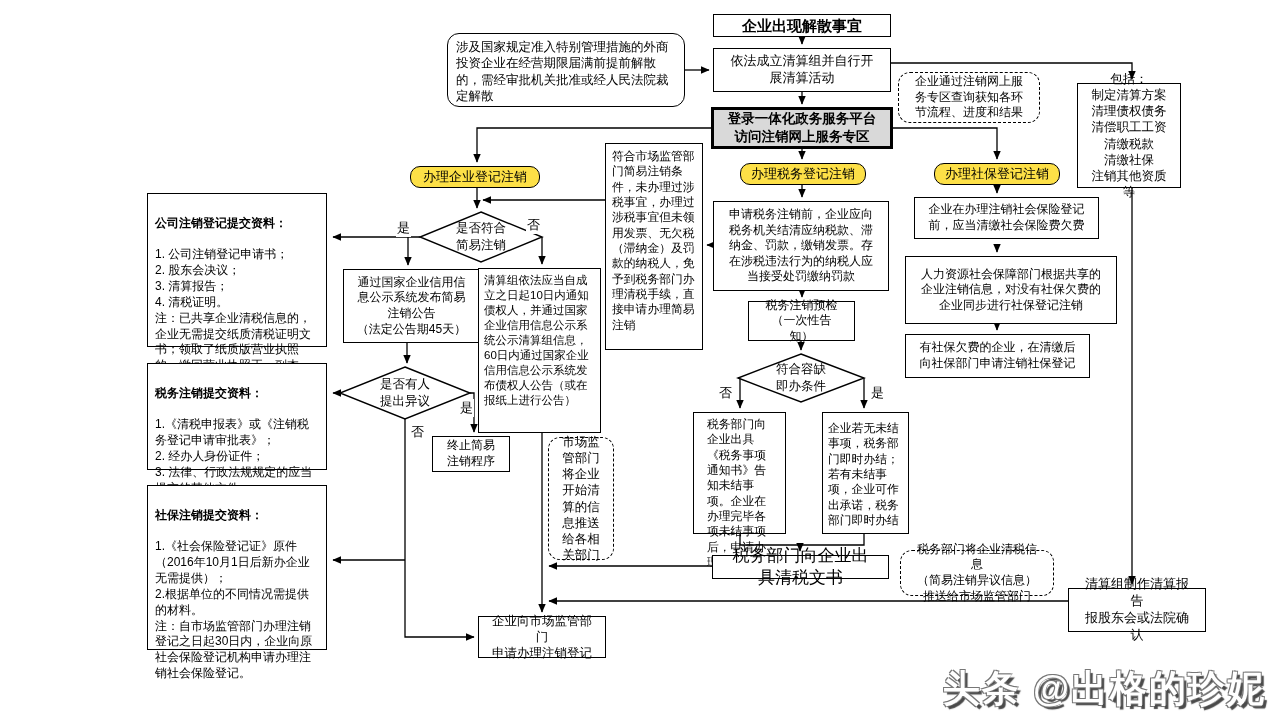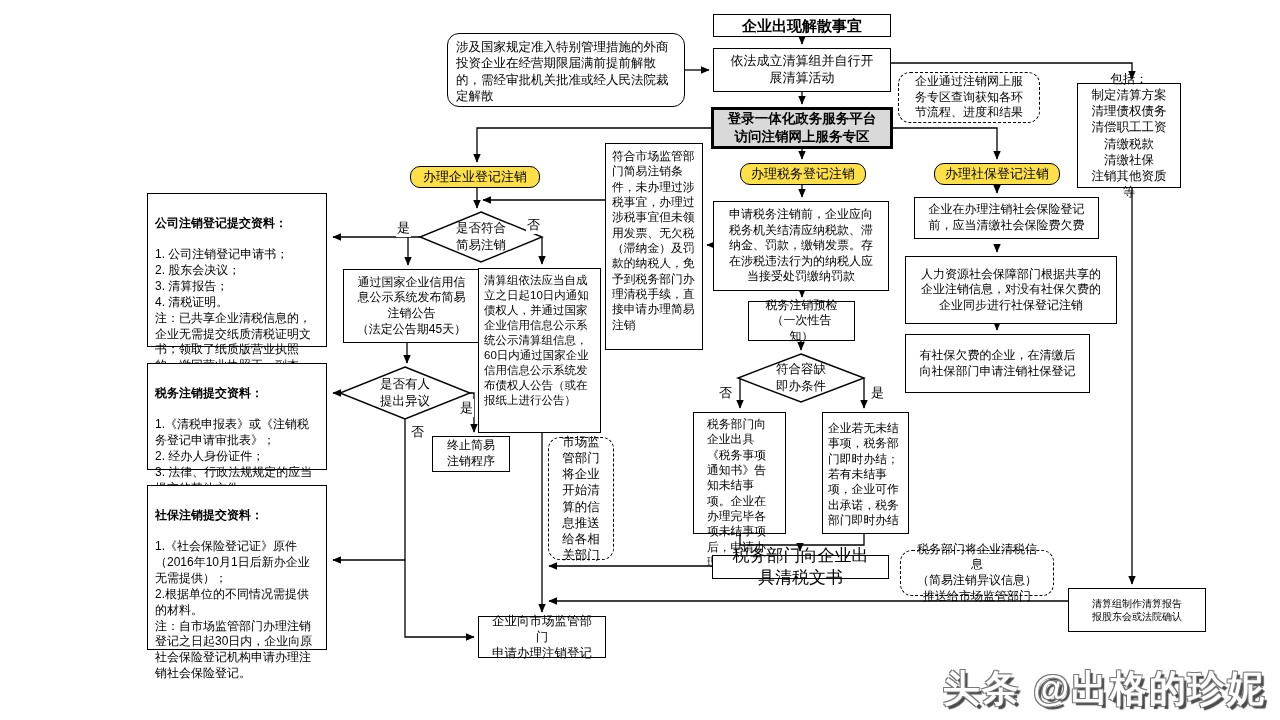--- a/index.html
+++ b/index.html
@@ -134,23 +134,23 @@
   <div class="box para" style="left:693px;top:412px;width:93px;height:122px;font-size:11.8px;padding:4px 13px;">税务部门向企业出具《税务事项通知书》告知未结事项。企业在办理完毕各项未结事项后，申请办理税务注销</div>
   <div class="box para" style="left:822px;top:412px;width:87px;height:122px;font-size:11.8px;padding:8px 5px;">企业若无未结事项，税务部门即时办结；若有未结事项，企业可作出承诺，税务部门即时办结</div>
   <div class="box" style="left:712px;top:555px;width:177px;height:24px;font-size:17px;">税务部门向企业出具清税文书</div>
   <div class="box dashed" style="left:900px;top:550px;width:154px;height:46px;font-size:12px;">税务部门将企业清税信息
 （简易注销异议信息）
 推送给市场监管部门</div>
 
   <div class="box hdr" style="left:934px;top:163px;width:126px;height:22px;">办理社保登记注销</div>
   <div class="box" style="left:886px;top:197px;width:185px;height:42px;font-size:12px;margin-left:28px;">企业在办理注销社会保险登记前，应当清缴社会保险费欠费</div>
   <div class="box" style="left:905px;top:256px;width:212px;height:68px;font-size:12px;">人力资源社会保障部门根据共享的企业注销信息，对没有社保欠费的企业同步进行社保登记注销</div>
-  <div class="box" style="left:905px;top:334px;width:185px;height:59px;font-size:12px;">有社保欠费的企业，在清缴后向社保部门申请注销社保登记</div>
+  <div class="box" style="left:905px;top:334px;width:185px;height:44px;font-size:12px;">有社保欠费的企业，在清缴后向社保部门申请注销社保登记</div>
 
-  <div class="box" style="left:1068px;top:588px;width:138px;height:44px;font-size:10px;">清算组制作清算报告
+  <div class="box" style="left:1068px;top:588px;width:138px;height:44px;font-size:13px;">清算组制作清算报告
 报股东会或法院确认</div>
 
   <div class="box side" style="left:147px;top:193px;width:180px;height:154px;">
     <span class="t">公司注销登记提交资料：</span>
 
     <span>1. 公司注销登记申请书；
 2. 股东会决议；
 3. 清算报告；
 4. 清税证明。
 注：已共享企业清税信息的，企业无需提交纸质清税证明文书；领取了纸质版营业执照的，缴回营业执照正、副本。</span>

